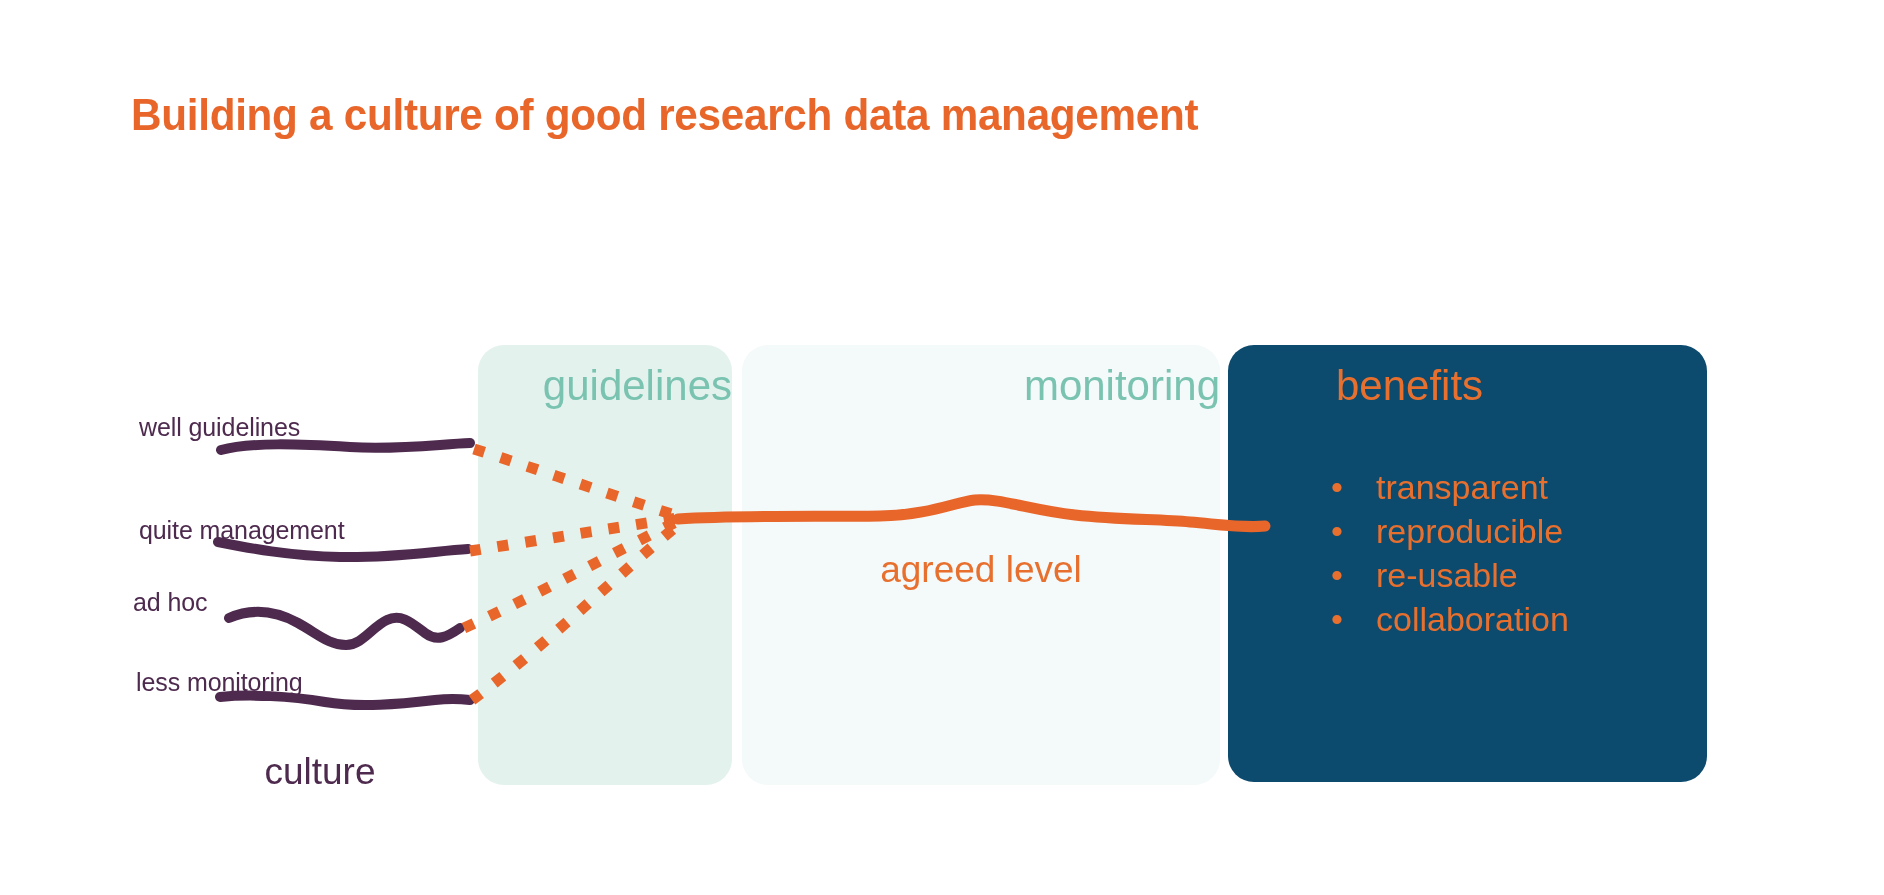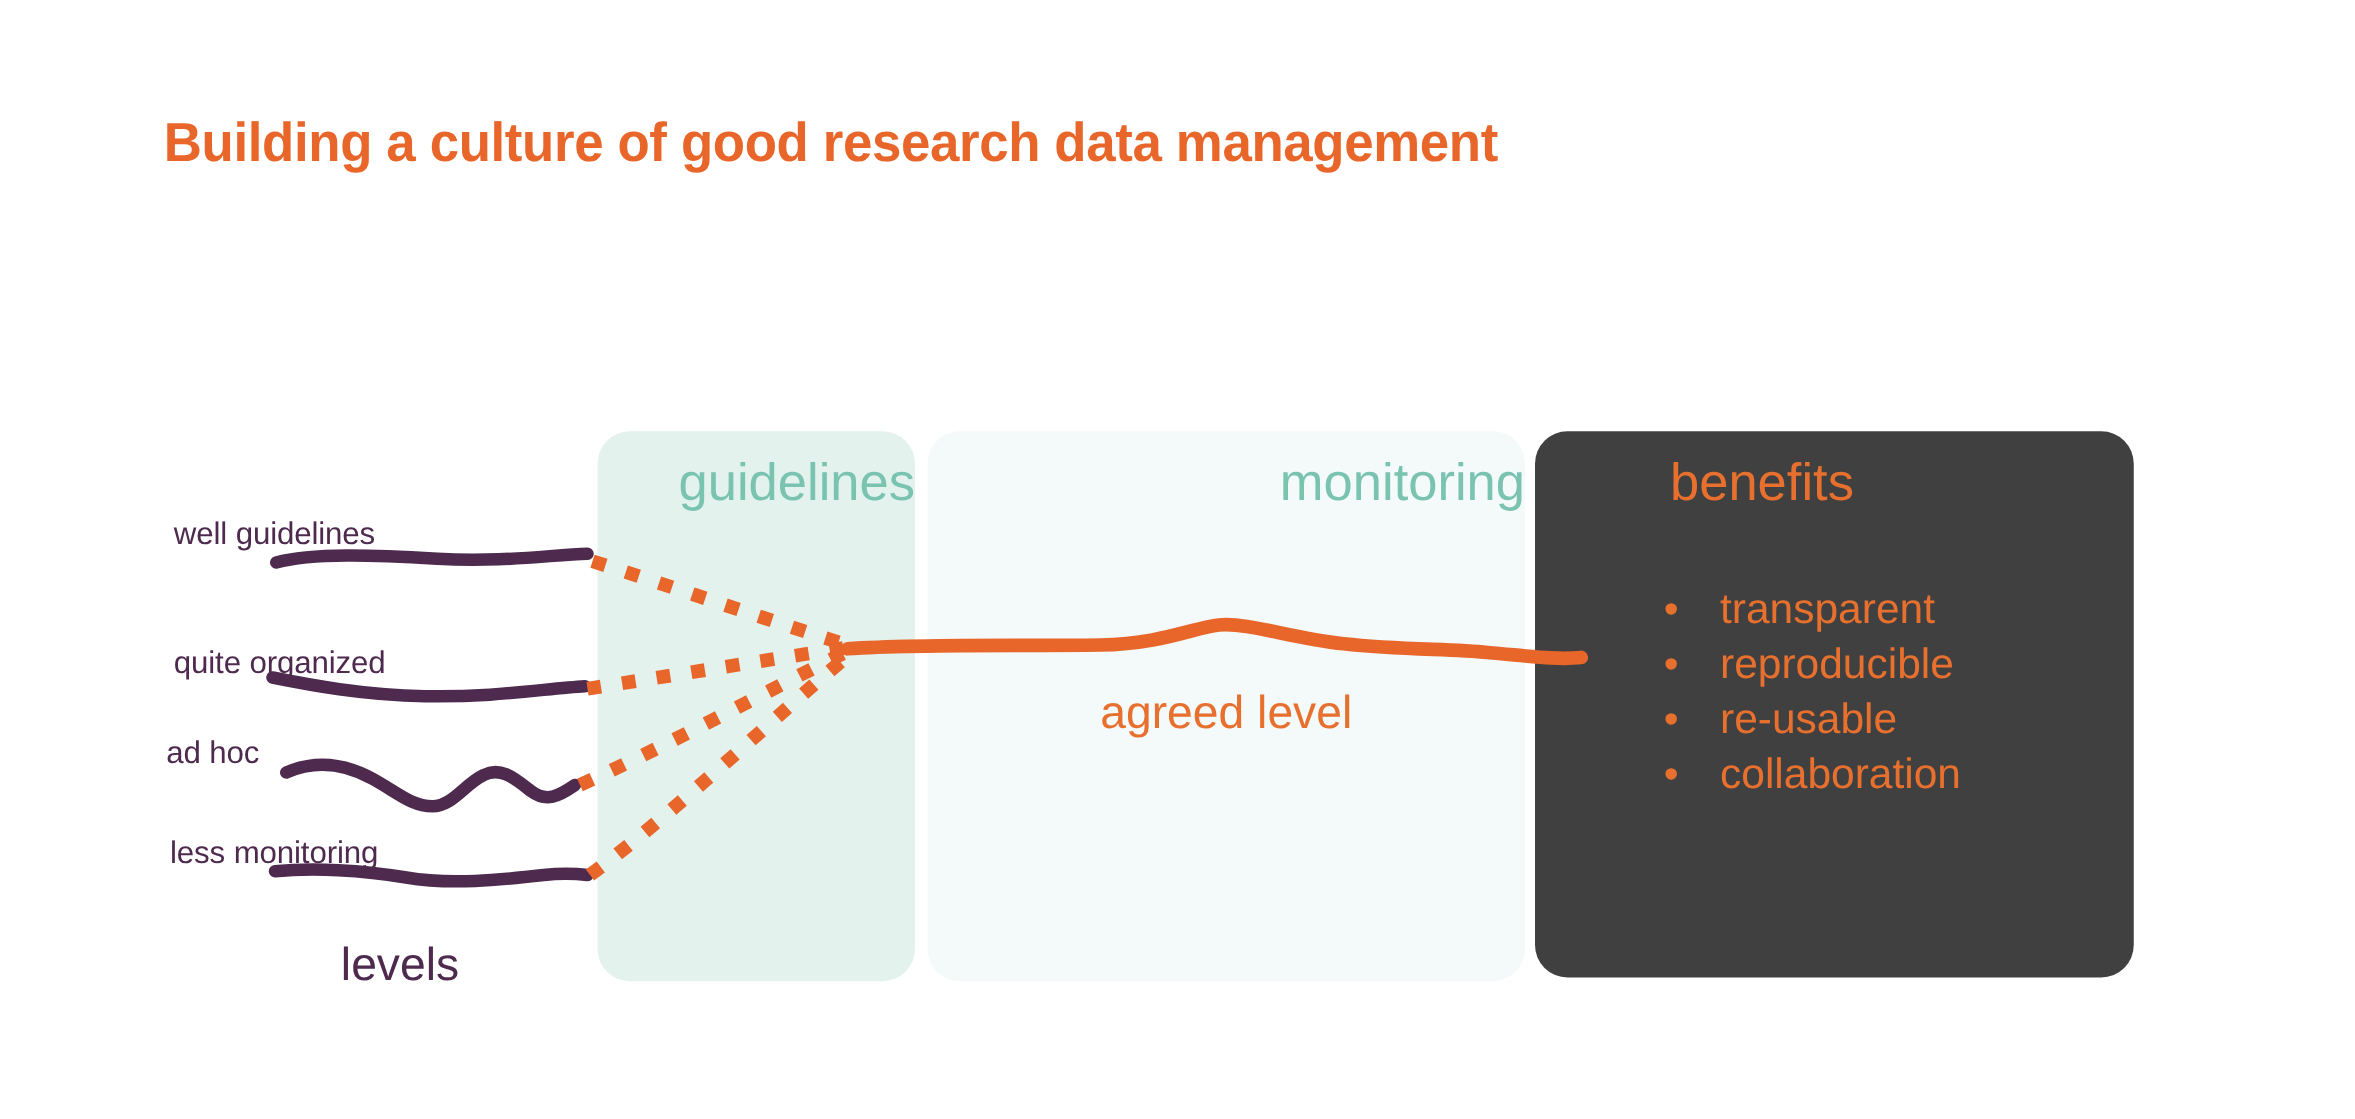--- a/index.html
+++ b/index.html
@@ -56,21 +56,21 @@
     width: 478px;
     height: 440px;
     background: #F4F9FA;
     text-decoration: underline;
   }
   .panel-benefits {
     left: 1228px;
     top: 345px;
     width: 479px;
     height: 437px;
-    background: #404040;
+    background: #0c4a6e;
   }
 
   .panel-heading {
     position: absolute;
     top: 17px;
     left: 0;
     width: 100%;
     text-align: right;
     font-size: 42px;
     font-weight: 400;
@@ -215,25 +215,25 @@
 
     <path d="M 678 519 C 740 515, 820 517, 880 516
              C 930 515, 955 502, 975 500
              C 1000 498, 1030 510, 1075 515
              C 1120 520, 1160 519, 1190 522
              C 1225 525, 1245 528, 1265 526" fill="none" stroke="#E8662A" stroke-width="11" stroke-linecap="round"></path>
   </svg>
 
   <div class="level-label" style="left:139px; top:415px;">well guidelines</div>
 
-  <div class="level-label" style="left:139px; top:518px;">quite organized</div>
+  <div class="level-label" style="left:139px; top:518px;">quite management</div>
 
   <div class="level-label" style="left:133px; top:590px;">ad hoc</div>
 
   <div class="level-label" style="left:136px; top:670px;">less monitoring</div>
 
   <div class="individual-levels">
-    <div>levels</div>
+    <div>culture</div>
   </div>
 
   <div class="agreed-level">agreed level</div>
 
 </div>
 
 </body></html>

